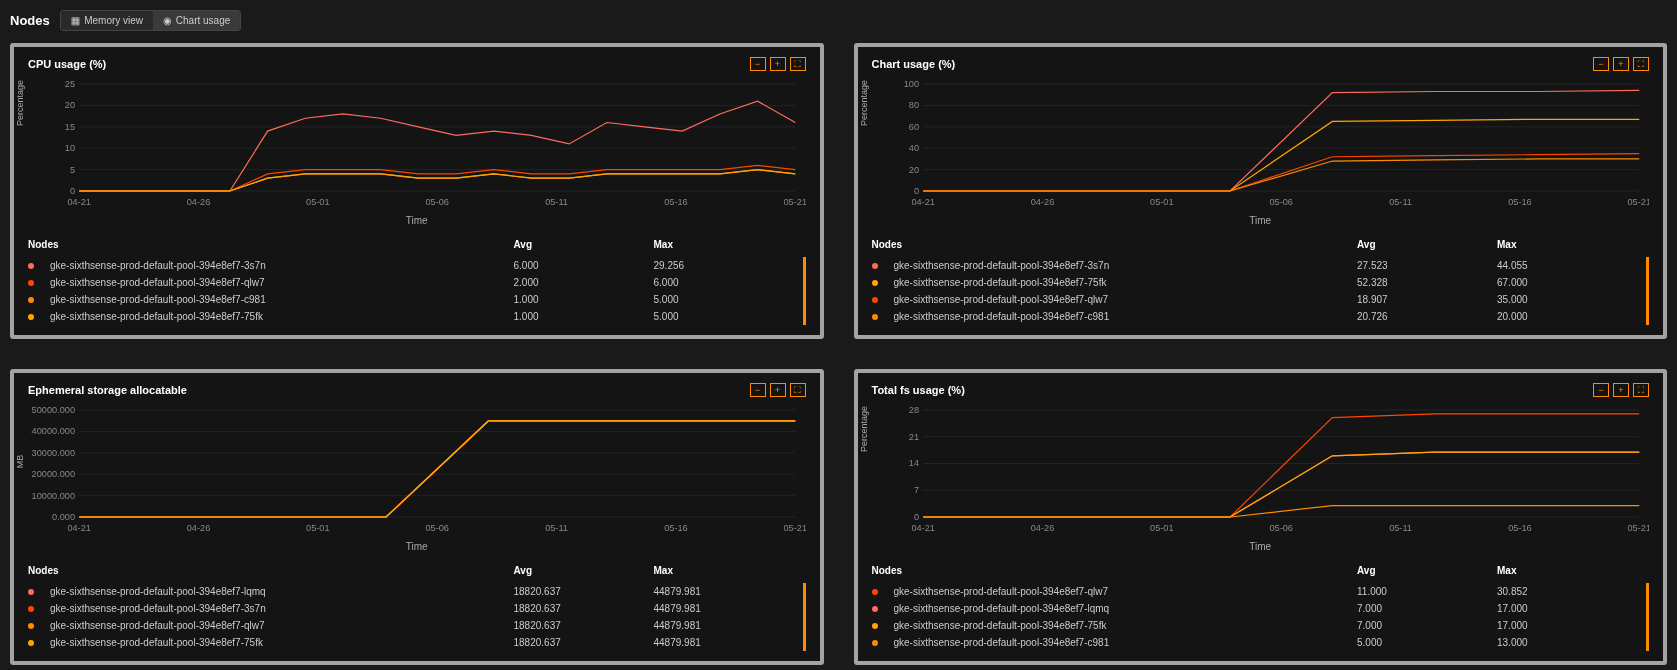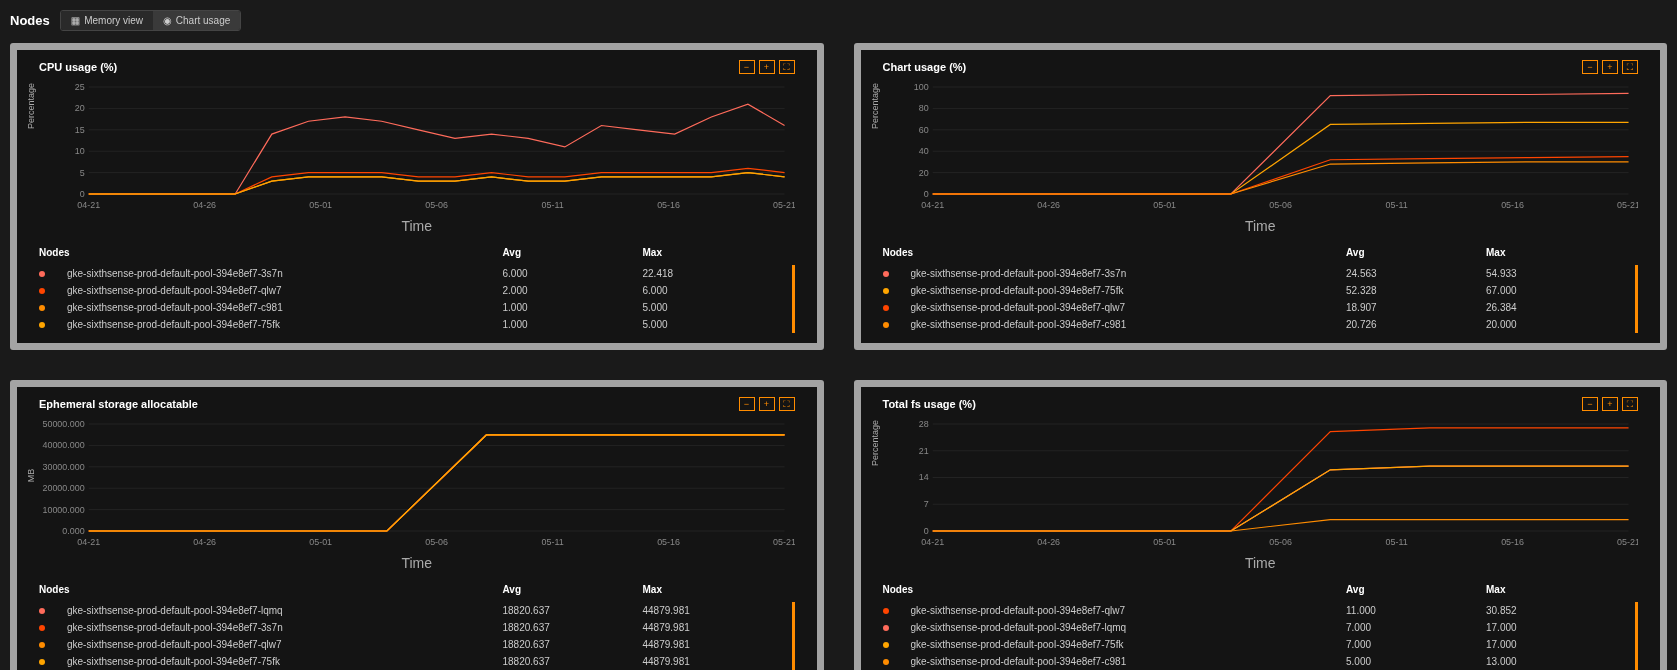--- a/index.html
+++ b/index.html
@@ -42,23 +42,23 @@
 .view-btn.active {
   background: #3a3a3a;
 }
 .grid {
   display: grid;
   grid-template-columns: 1fr 1fr;
   gap: 30px;
 }
 .panel {
   background: #141414;
-  border: 7px solid #a3a3a3;
+  border: 4px solid #a3a3a3;
   border-radius: 3px;
-  padding: 10px 22px;
+  padding: 10px 14px;
 }
 .panel-header {
   display: flex;
   justify-content: space-between;
   align-items: center;
   margin-bottom: 8px;
 }
 .panel-title {
   font-size: 11px;
   font-weight: bold;
@@ -94,40 +94,40 @@
   transform-origin: left center;
   font-size: 9px;
   color: #aaa;
 }
 .chart-svg {
   width: 100%;
   height: 100%;
 }
 .xlabel {
   text-align: center;
-  font-size: 14px;
+  font-size: 10px;
   color: #aaa;
   margin-bottom: 10px;
 }
 .table-header, .table-row {
   display: grid;
   grid-template-columns: 1fr 140px 140px 12px;
   padding: 3px 0;
   font-size: 10px;
 }
 .table-header {
   font-weight: bold;
   color: #fff;
   margin-bottom: 4px;
 }
 .table-row { color: #ccc; }
 .node-name {
   display: flex;
   align-items: center;
-  gap: 22px;
+  gap: 16px;
 }
 .dot {
   width: 6px;
   height: 6px;
   border-radius: 50%;
   display: inline-block;
 }
 .table-body {
   position: relative;
 }
@@ -207,21 +207,21 @@
     <div>Max</div>
     <div></div>
       </div>
       <div class="table-body">
         <div class="table-row">
       <div class="node-name">
         <span class="dot" style="background:#ff6b5b"></span>
         <span>gke-sixthsense-prod-default-pool-394e8ef7-3s7n</span>
       </div>
       <div>6.000</div>
-      <div>22.418</div>
+      <div>29.256</div>
       <div></div>
         </div>
         <div class="table-row">
       <div class="node-name">
         <span class="dot" style="background:#ff4500"></span>
         <span>gke-sixthsense-prod-default-pool-394e8ef7-qlw7</span>
       </div>
       <div>2.000</div>
       <div>6.000</div>
       <div></div>
@@ -293,40 +293,40 @@
     <div>Avg</div>
     <div>Max</div>
     <div></div>
       </div>
       <div class="table-body">
         <div class="table-row">
       <div class="node-name">
         <span class="dot" style="background:#ff6b5b"></span>
         <span>gke-sixthsense-prod-default-pool-394e8ef7-3s7n</span>
       </div>
-      <div>24.563</div>
-      <div>54.933</div>
+      <div>27.523</div>
+      <div>44.055</div>
       <div></div>
         </div>
         <div class="table-row">
       <div class="node-name">
         <span class="dot" style="background:#ffa500"></span>
         <span>gke-sixthsense-prod-default-pool-394e8ef7-75fk</span>
       </div>
       <div>52.328</div>
       <div>67.000</div>
       <div></div>
         </div>
         <div class="table-row">
       <div class="node-name">
         <span class="dot" style="background:#ff4500"></span>
         <span>gke-sixthsense-prod-default-pool-394e8ef7-qlw7</span>
       </div>
       <div>18.907</div>
-      <div>26.384</div>
+      <div>35.000</div>
       <div></div>
         </div>
         <div class="table-row">
       <div class="node-name">
         <span class="dot" style="background:#ff8c00"></span>
         <span>gke-sixthsense-prod-default-pool-394e8ef7-c981</span>
       </div>
       <div>20.726</div>
       <div>20.000</div>
       <div></div>

